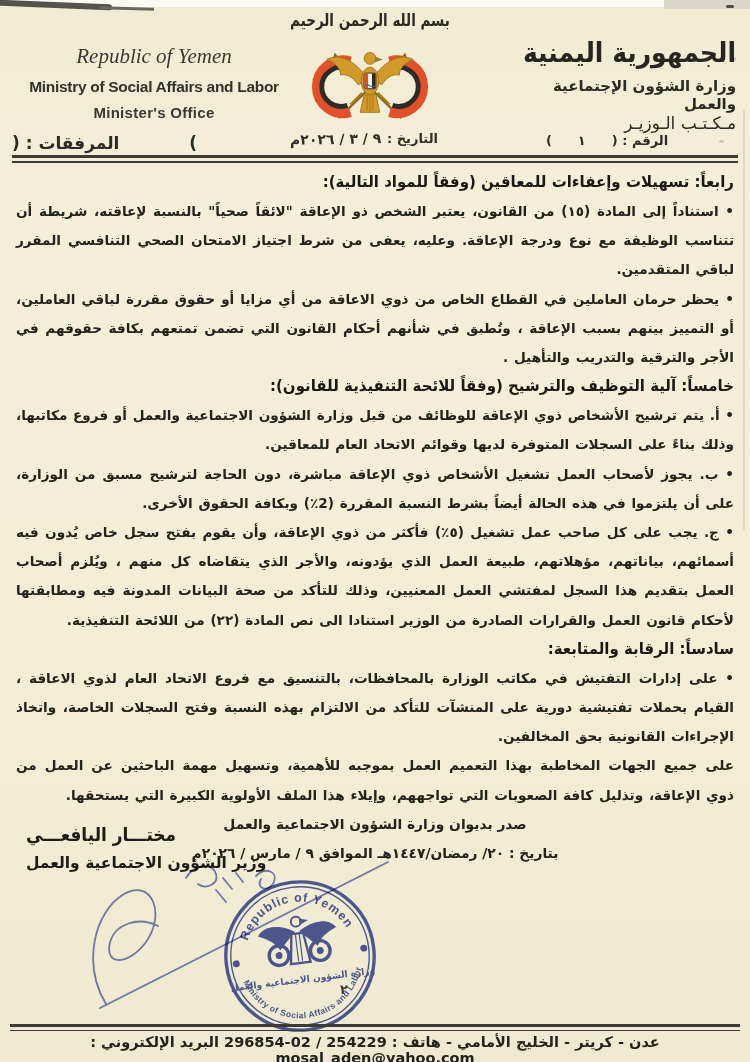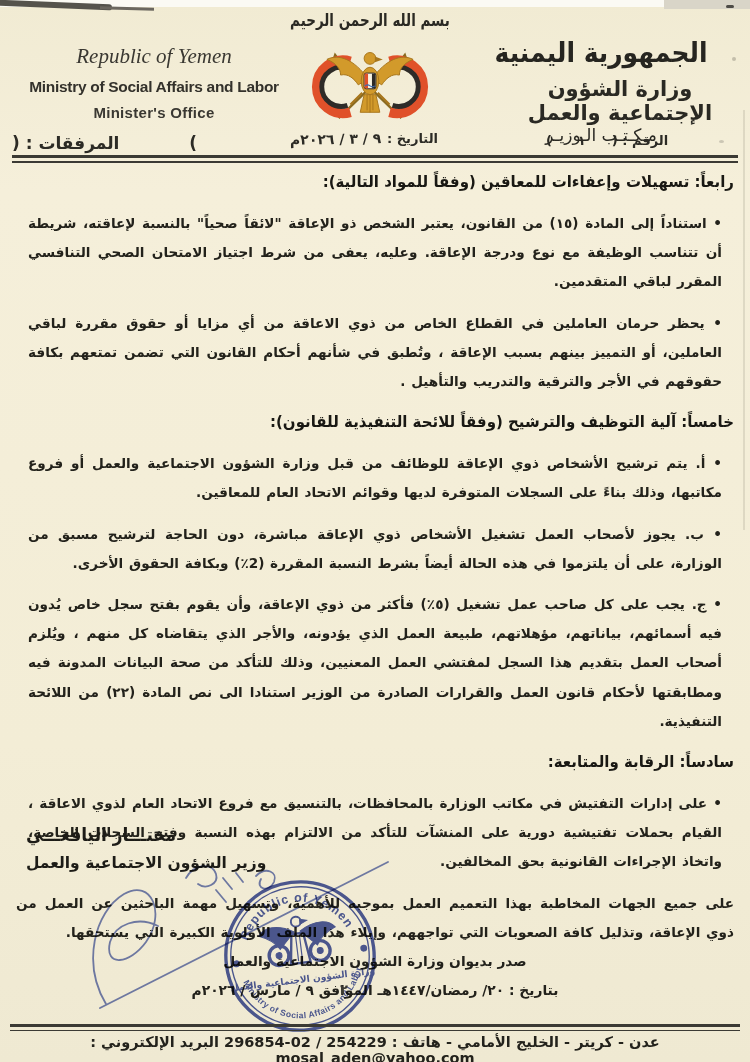--- a/index.html
+++ b/index.html
@@ -25,33 +25,33 @@
   .hdr-left{position:absolute;top:44px;left:14px;width:280px;text-align:center;}
   .hdr-left .l1{font-family:"Liberation Serif",serif;font-style:italic;font-size:21px;color:#3a3832;}
   .hdr-left .l2{font-family:"Liberation Sans",sans-serif;font-weight:bold;font-size:15.5px;letter-spacing:-.3px;margin-top:9px;color:#33312b;}
   .hdr-left .l3{font-family:"Liberation Sans",sans-serif;font-weight:bold;font-size:15px;letter-spacing:.3px;margin-top:8px;color:#3a3832;}
   .attach-row{position:absolute;top:133px;left:12px;width:185px;display:flex;flex-direction:row-reverse;justify-content:space-between;direction:rtl;font-size:17px;font-weight:bold;color:#2c2b25;}
   .hdr-center{position:absolute;top:12px;left:272px;width:196px;text-align:center;}
   .bismillah{font-size:13.5px;font-weight:bold;color:#2a2923;transform:scaleY(1.25);letter-spacing:-1px;white-space:nowrap;}
   .emblem{margin-top:2px;}
   .date-row{position:absolute;top:131px;left:226px;width:212px;direction:rtl;font-size:13px;font-weight:bold;color:#2c2b25;display:flex;gap:6px;justify-content:flex-start;white-space:nowrap;}
   .date-val{transform:rotate(-1deg);font-size:14px;}
-  .hdr-right{position:absolute;top:38px;right:14px;width:270px;text-align:center;direction:rtl;}
+  .hdr-right{position:absolute;top:38px;right:14px;width:270px;direction:rtl;}
   .hdr-right .r1{font-size:25px;font-weight:bold;color:#262520;transform:scaleY(1.08);letter-spacing:-1px;}
-  .hdr-right .r2{font-size:21px;font-weight:bold;margin-top:10px;color:#2a2923;margin-left:38px;}
+  .hdr-right .r2{font-size:15px;font-weight:bold;margin-top:10px;color:#2a2923;margin-left:38px;}
   .hdr-right .r3{font-size:17px;font-weight:normal;color:#2a2923;}
   .num-row{position:absolute;top:133px;right:18px;width:250px;direction:rtl;display:flex;justify-content:center;gap:26px;font-size:13px;font-weight:bold;color:#2c2b25;}
   .rule-wrap{position:absolute;top:155px;left:12px;right:12px;}
   .rule-thick{height:3px;background:#3b3a34;}
   .rule-thin{height:1.5px;background:#3b3a34;margin-top:3px;}
 
   
   .doc-body{position:absolute;top:168px;right:16px;left:16px;direction:rtl;text-align:justify;}
   .sec-heading{font-size:15px;font-weight:800;color:#191813;line-height:29px;margin:0;transform:scaleY(1.05);transform-origin:right;}
-  .bullet{font-size:13.6px;font-weight:600;color:#23221b;line-height:29.2px;margin:12px;word-spacing:1px;}
+  .bullet{font-size:13.6px;font-weight:600;color:#23221b;line-height:29.2px;margin:0;word-spacing:1px;}
   .bullet::before{content:"\2022  ";font-weight:800;}
   .plain-par{font-size:13.6px;font-weight:600;color:#23221b;line-height:29.2px;margin:0;word-spacing:1px;}
   .issued{font-size:13.8px;font-weight:700;color:#22211b;line-height:29.2px;margin:0;text-align:center;}
 
   
   .sig-block{position:absolute;top:824px;left:26px;width:280px;text-align:left;direction:rtl;}
   .sig-name{font-size:17px;font-weight:800;color:#1d1c17;transform:scaleY(1.1);}
   .sig-title{font-size:15.5px;font-weight:800;color:#1d1c17;margin-top:10px;}
   .stamp{position:absolute;top:872px;left:216px;width:168px;height:168px;transform:rotate(-7deg);opacity:.9;mix-blend-mode:multiply;}
   .flourish{position:absolute;top:846px;left:66px;width:350px;height:176px;opacity:.78;mix-blend-mode:multiply;}

